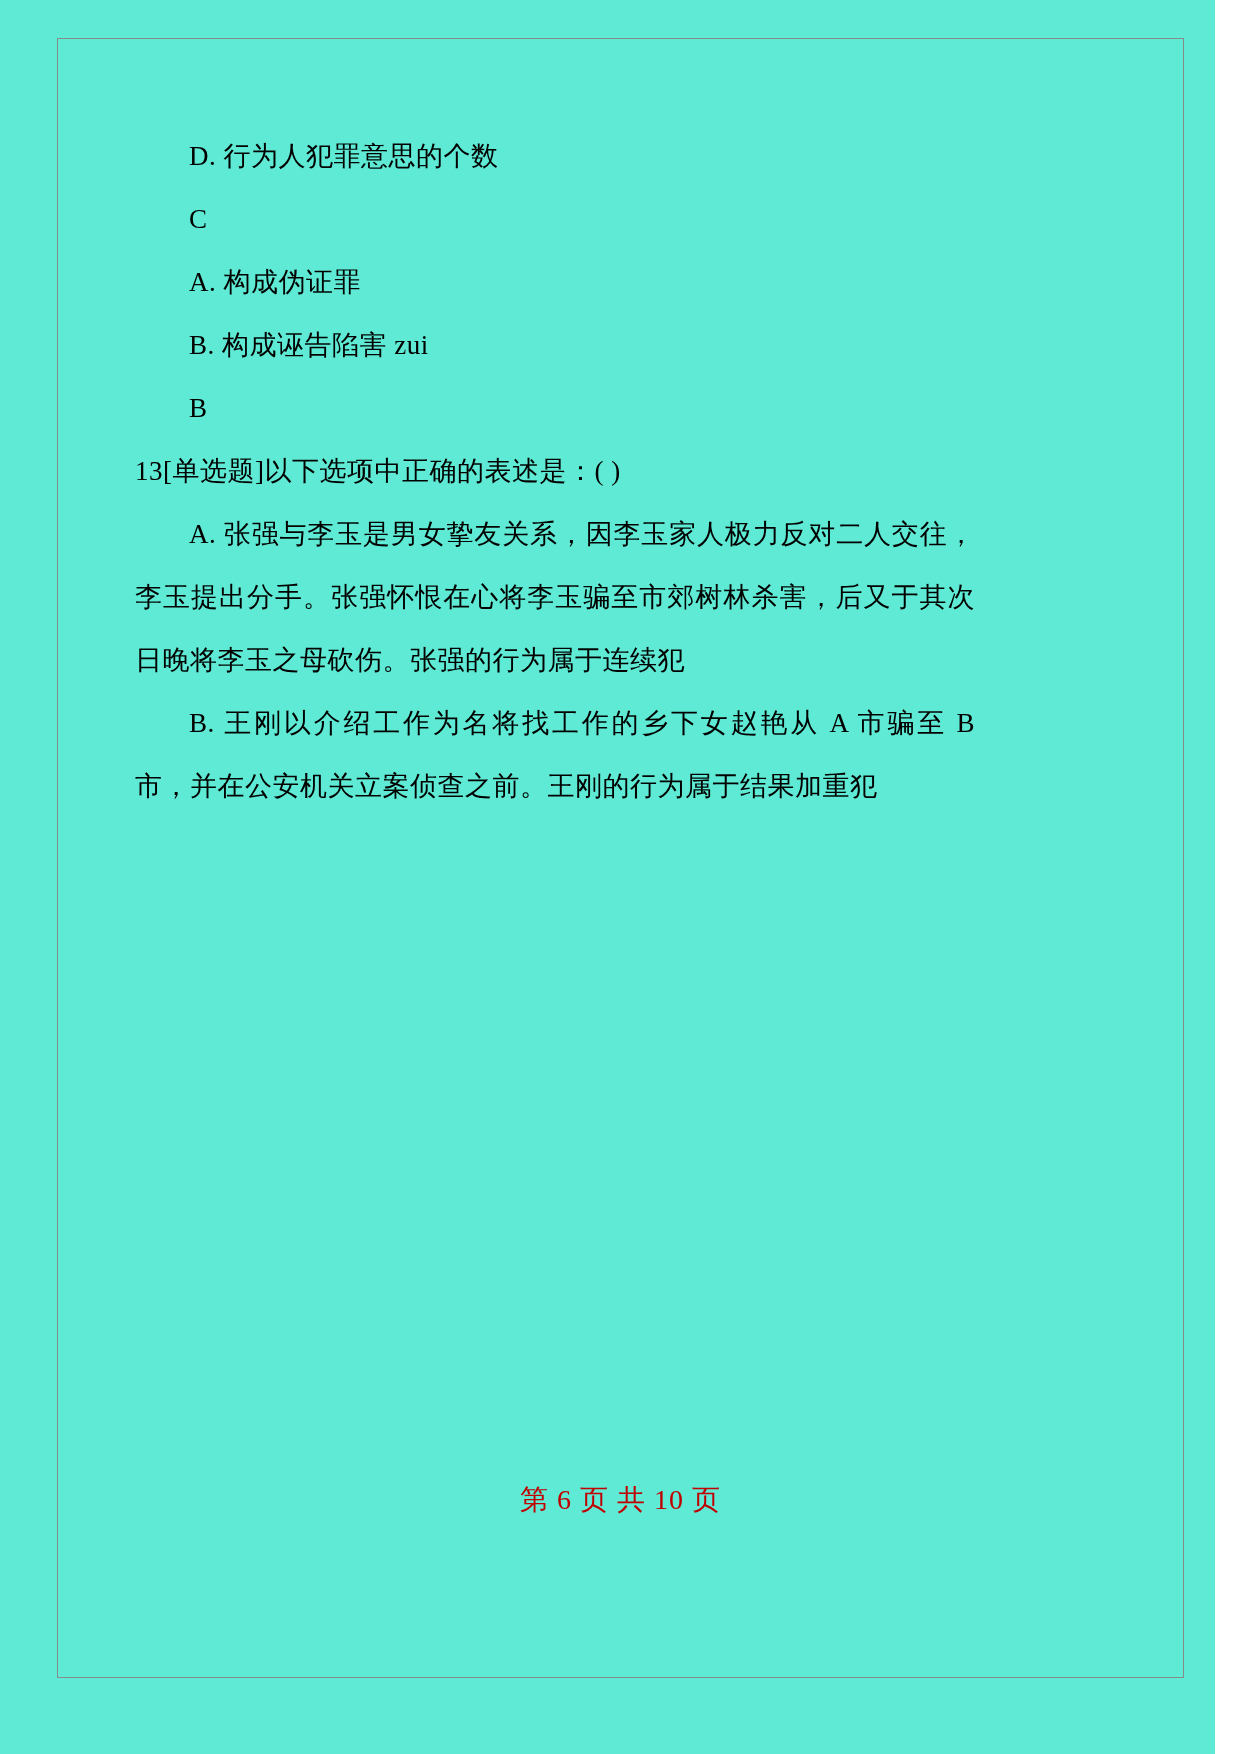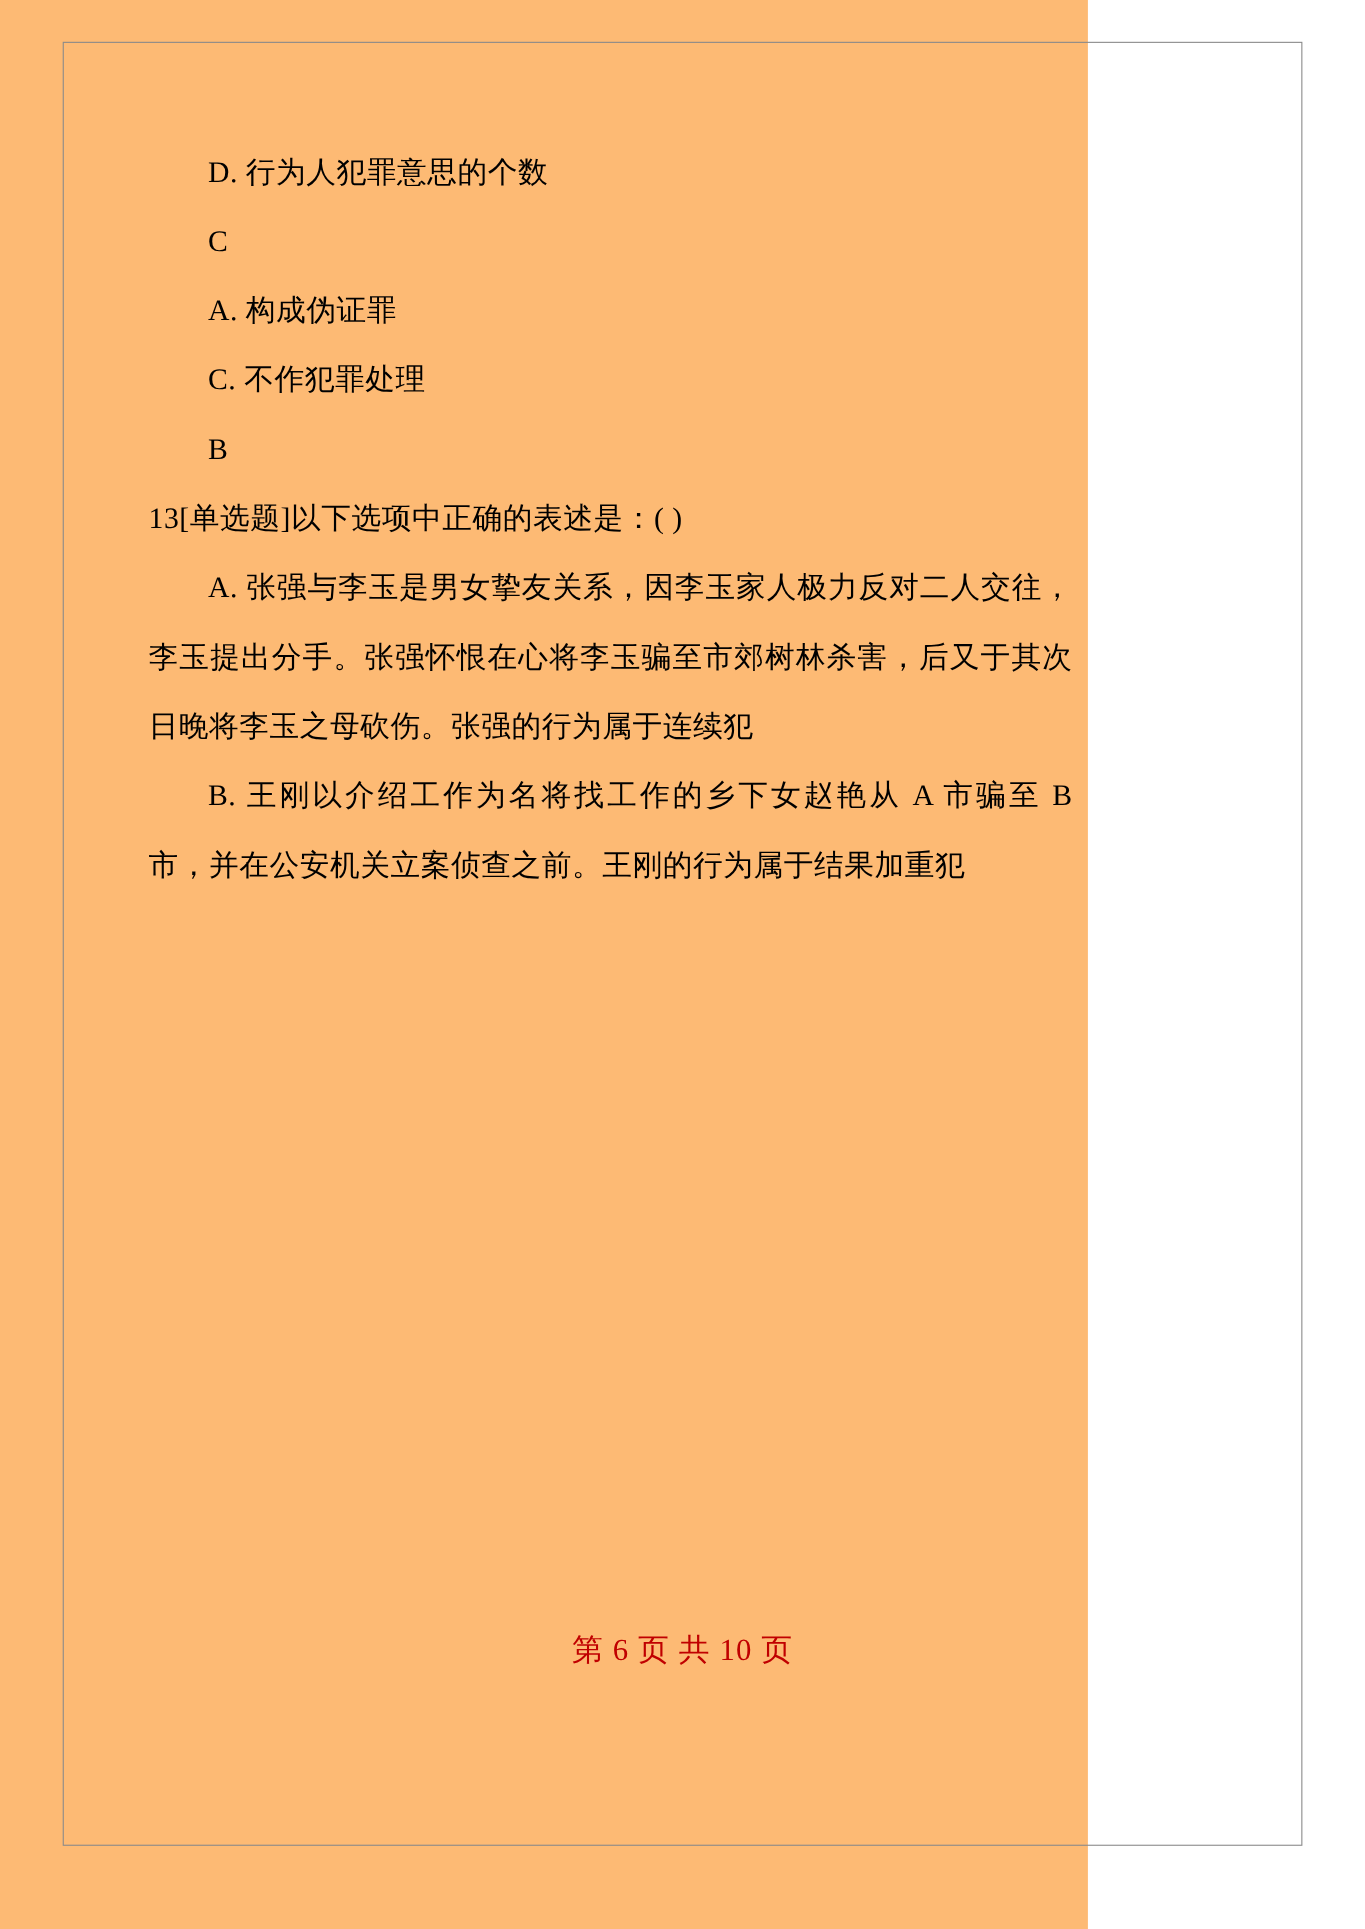--- a/index.html
+++ b/index.html
@@ -7,23 +7,23 @@
     padding: 0;
     background: #ffffff;
   }
   body {
     width: 1241px;
     height: 1754px;
     font-family: "Liberation Serif", serif;
   }
   .page {
     position: relative;
-    width: 989px;
+    width: 1215px;
     height: 1754px;
-    background: #fdba74;
+    background: #5eead4;
     box-sizing: border-box;
   }
   .page-border {
     position: absolute;
     left: 57px;
     top: 38px;
     width: 1127px;
     height: 1640px;
     border: 1px solid #8a8a8a;
     box-sizing: border-box;
@@ -67,21 +67,21 @@
 </head>
 <body>
 
 <div class="page">
   <div class="page-border"></div>
 
   <div class="content">
     <p class="para indent">D. 行为人犯罪意思的个数</p>
     <p class="para ans">C</p>
     <p class="para indent">A. 构成伪证罪</p>
-    <p class="para indent">C. 不作犯罪处理</p>
+    <p class="para indent">B. 构成诬告陷害 zui</p>
     <p class="para ans">B</p>
     <p class="para noindent">13[单选题]以下选项中正确的表述是：( )</p>
     <p class="para indent">A. 张强与李玉是男女挚友关系，因李玉家人极力反对二人交往，李玉提出分手。张强怀恨在心将李玉骗至市郊树林杀害，后又于其次日晚将李玉之母砍伤。张强的行为属于连续犯</p>
     <p class="para indent">B. 王刚以介绍工作为名将找工作的乡下女赵艳从 A 市骗至 B 市，并在公安机关立案侦查之前。王刚的行为属于结果加重犯</p>
   </div>
 
   <div class="footer">第 6 页   共 10 页</div>
 </div>
 
 </body></html>

